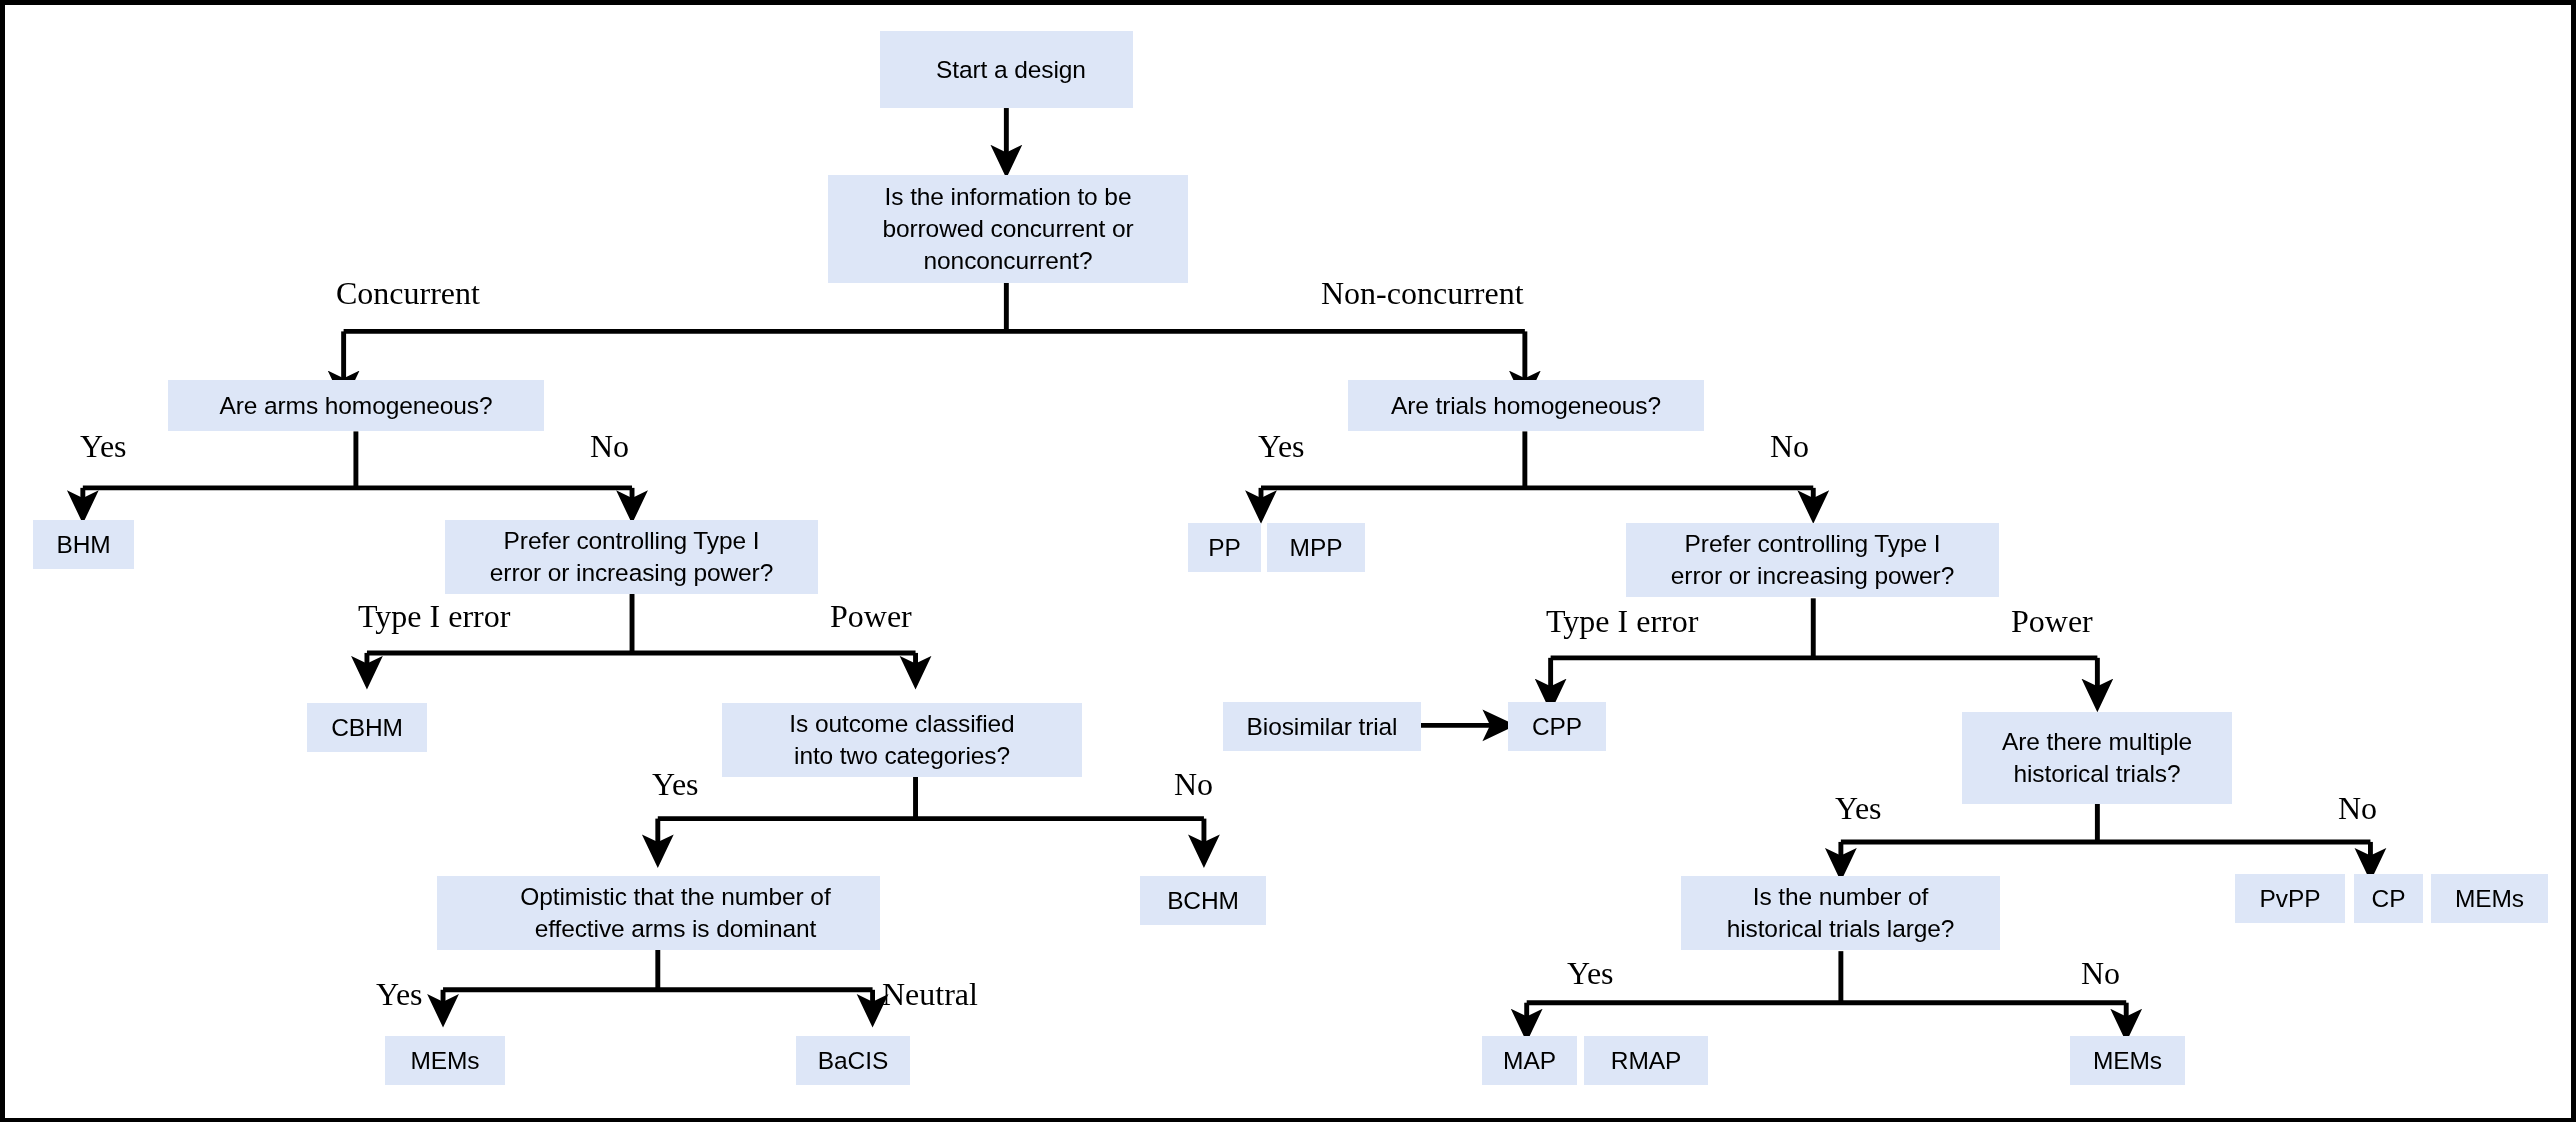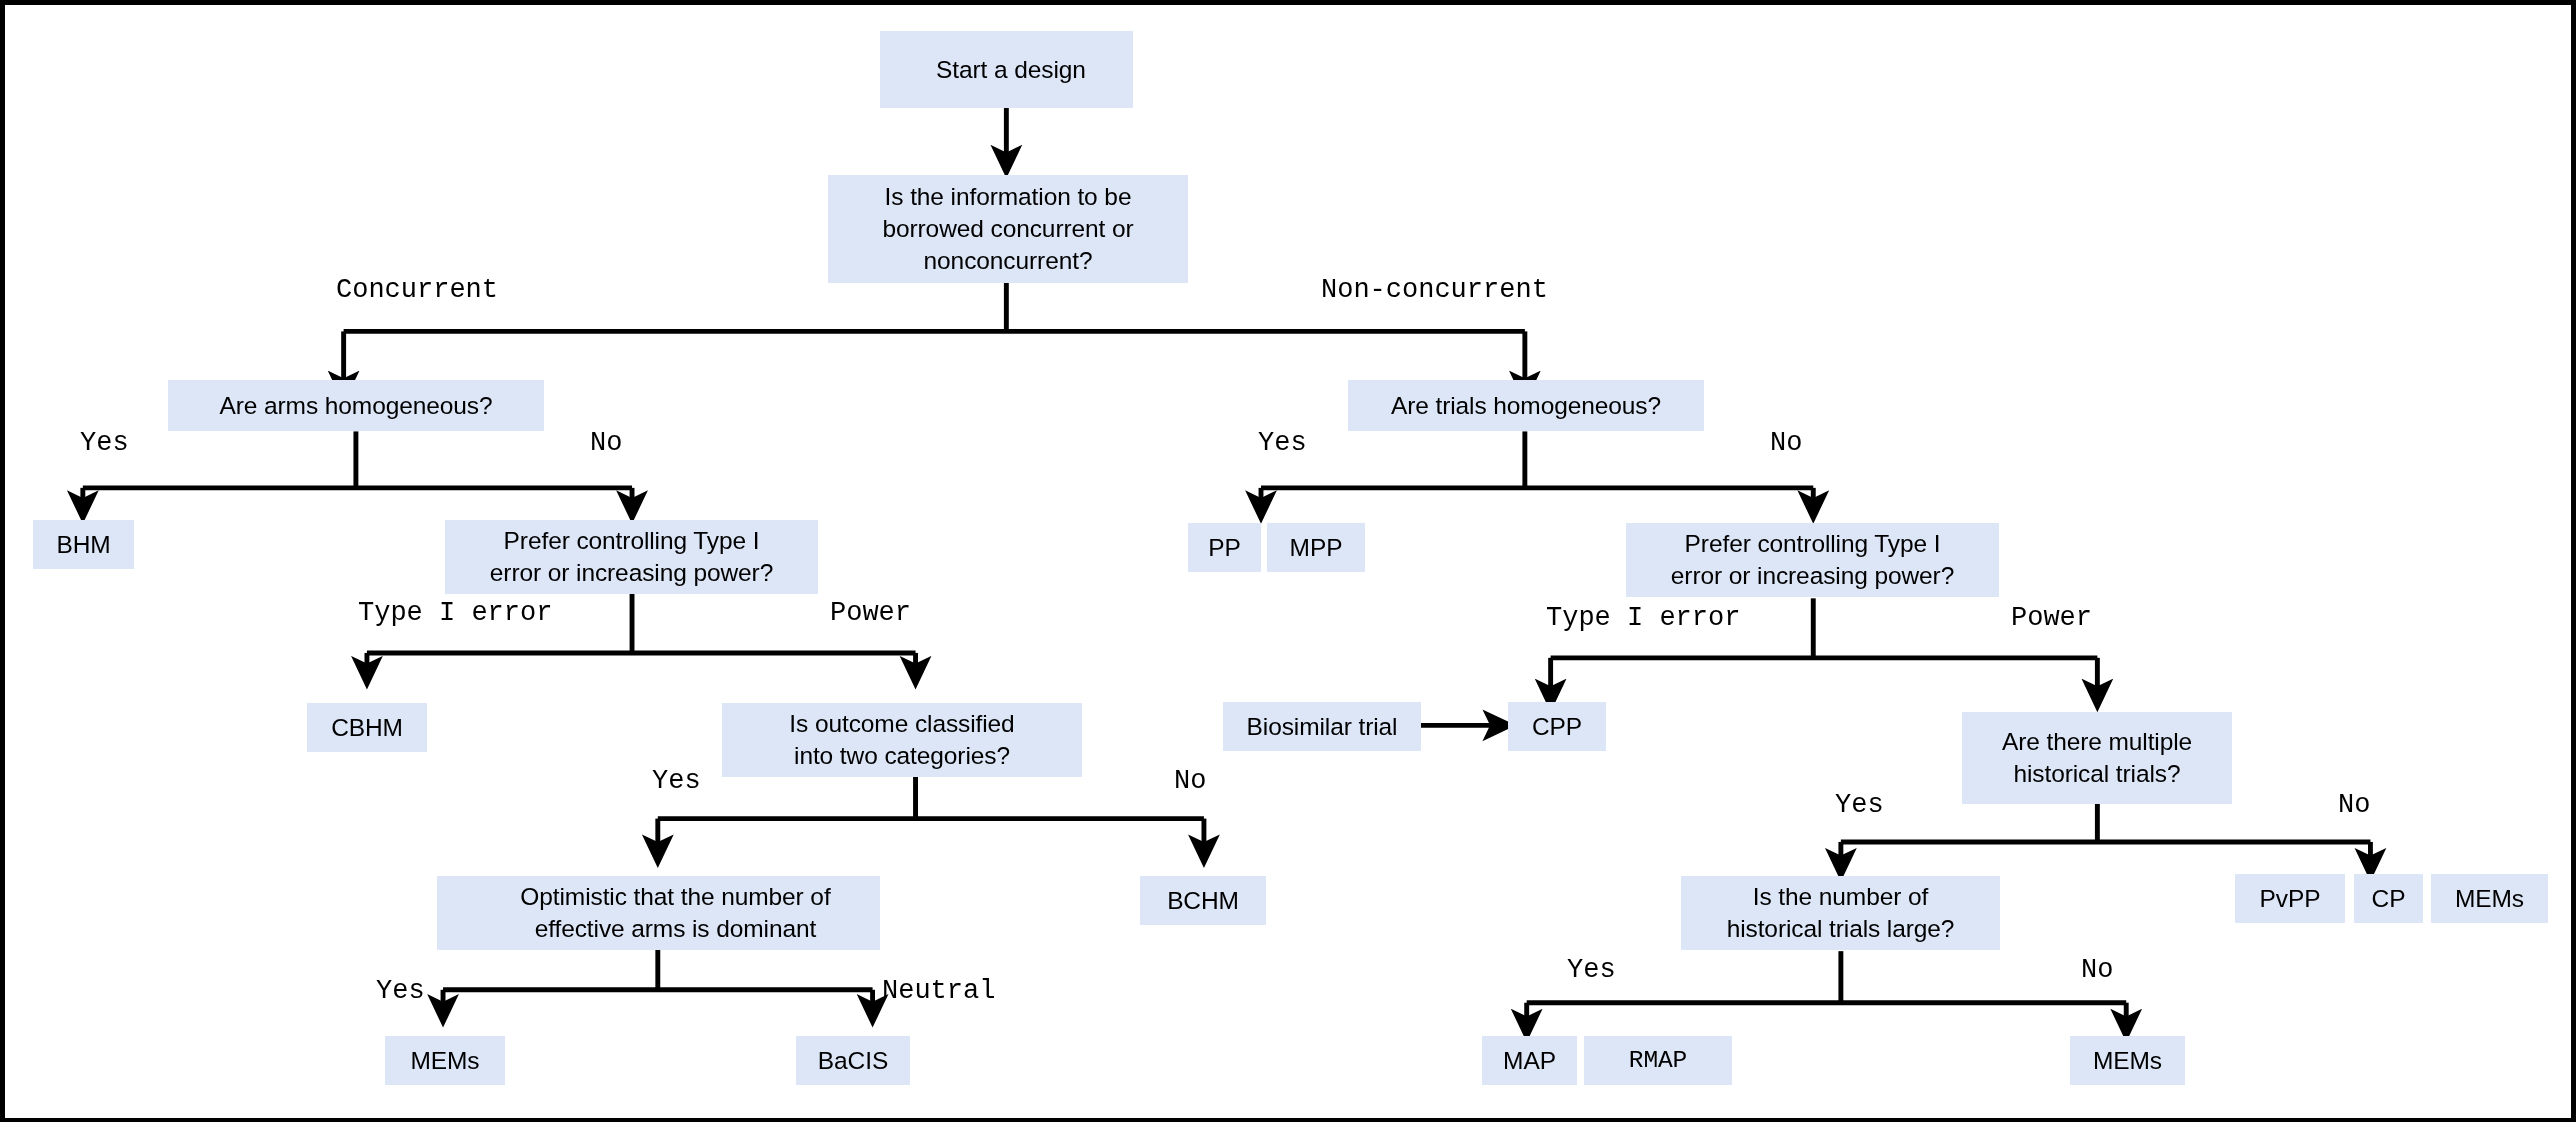--- a/index.html
+++ b/index.html
@@ -40,22 +40,22 @@
     font-family: "Liberation Sans", sans-serif;
     font-size: 24.5px;
     line-height: 1.30;
     letter-spacing: -0.1px;
     white-space: pre-line;
     padding: 0 6.1px;
   }
   .edge-label {
     position: absolute;
     color: #000000;
-    font-family: Liberation Mono, monospace;
-    font-size: 27px;
+    font-family: Liberation Serif, serif;
+    font-size: 32px;
     line-height: 1;
     white-space: nowrap;
   }
 </style>
 </head>
 <body>
 
 <div id="root">
 
   <div id="frame"></div>
@@ -166,21 +166,21 @@
 
   <div class="node" style="left:2354px; top:874px; width:69px; height:49px;">CP</div>
 
   <div class="node" style="left:2431px; top:874px; width:117px; height:49px;">MEMs</div>
 
   <div class="node" style="left:1681px; top:876px; width:319px; height:74px;">Is the number of
 historical trials large?</div>
 
   <div class="node" style="left:1482px; top:1036px; width:95px; height:49px;">MAP</div>
 
-  <div class="node" style="left:1584px; top:1036px; width:148px; height:49px;font-family:Liberation Mono, monospace;">RMAP</div>
+  <div class="node" style="left:1584px; top:1036px; width:124px; height:49px;">RMAP</div>
 
   <div class="node" style="left:2070px; top:1036px; width:115px; height:49px;">MEMs</div>
 
   <div class="edge-label" style="left:336px; top:277px;">Concurrent</div>
 
   <div class="edge-label" style="left:1321px; top:277px;">Non-concurrent</div>
 
   <div class="edge-label" style="left:80px; top:430px;">Yes</div>
 
   <div class="edge-label" style="left:590px; top:430px;">No</div>

